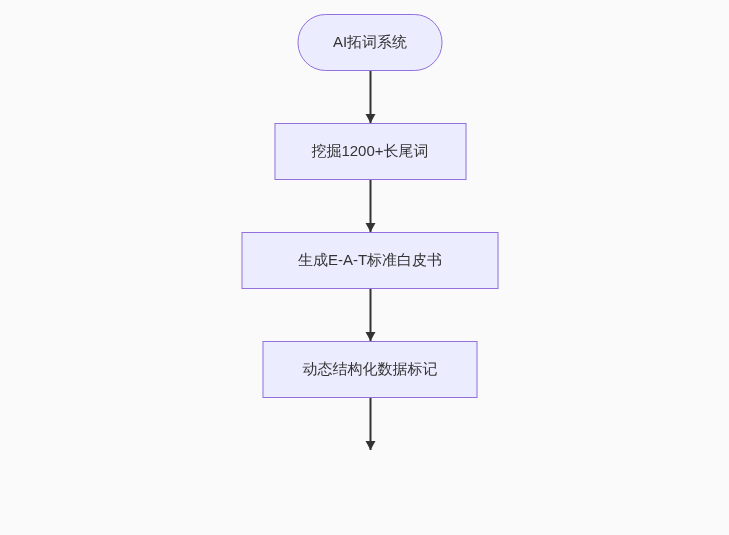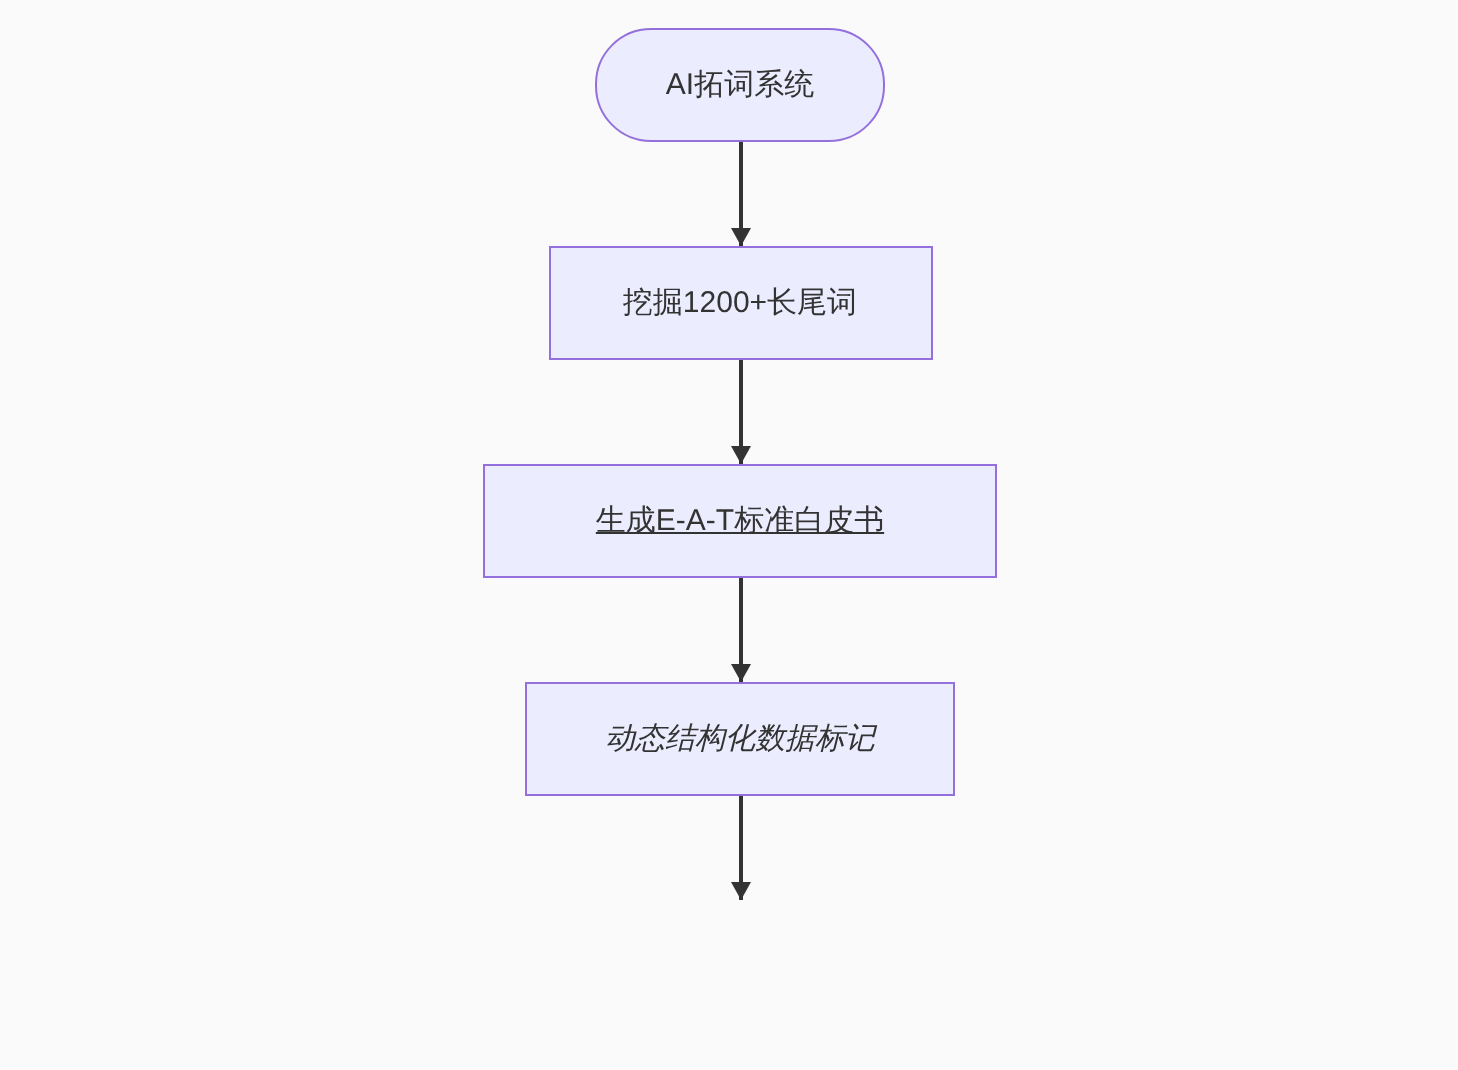--- a/index.html
+++ b/index.html
@@ -31,22 +31,22 @@
     display: flex;
     align-items: center;
     justify-content: center;
     color: #333333;
     font-size: 15px;
     white-space: nowrap;
     flex: 0 0 auto;
   }
   .n1 { width: 145px; border-radius: 28px; }
   .n2 { width: 192px; }
-  .n3 { width: 257px; text-decoration: underline; }
-  .n4 { width: 215px; font-style: italic; }
+  .n3 { width: 257px; }
+  .n4 { width: 215px; }
   .n5 { width: 232px; }
   .edge {
     position: relative;
     width: 2px;
     height: 52px;
     background: #333333;
     flex: 0 0 auto;
   }
   .edge::after {
     content: "";

